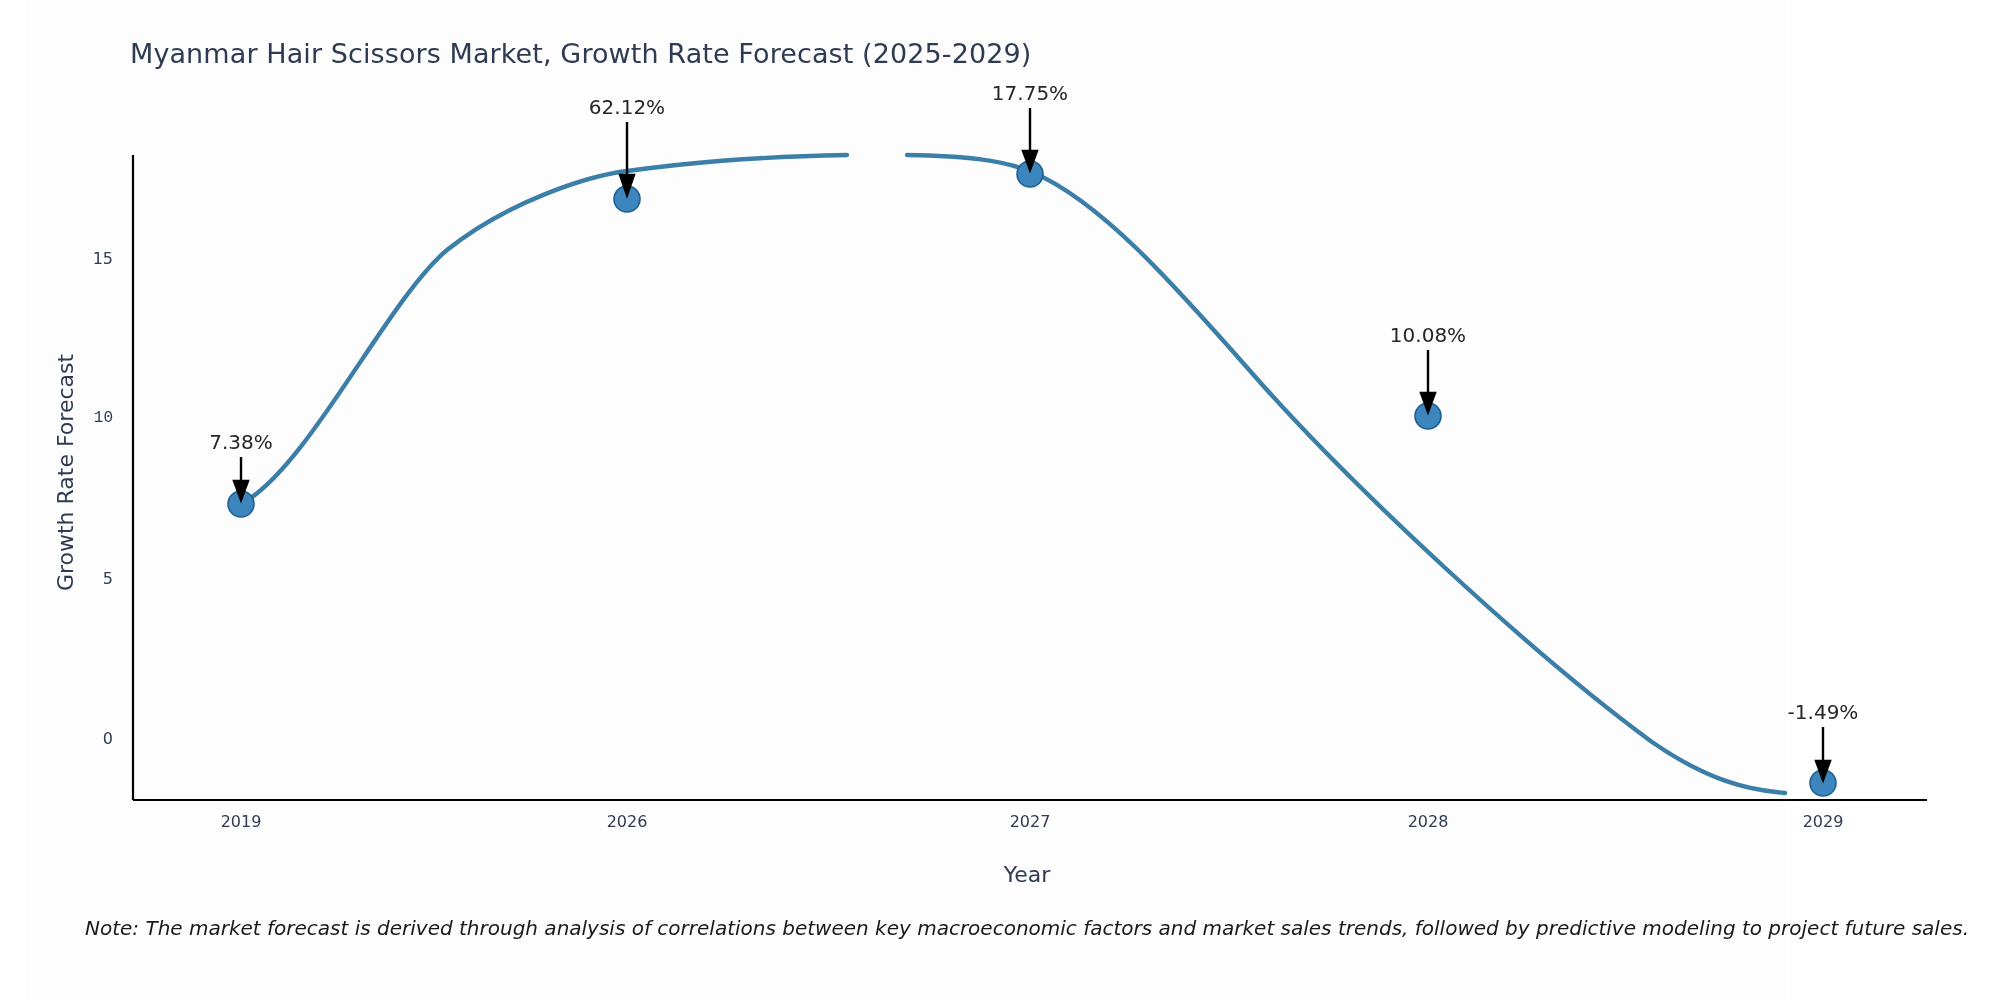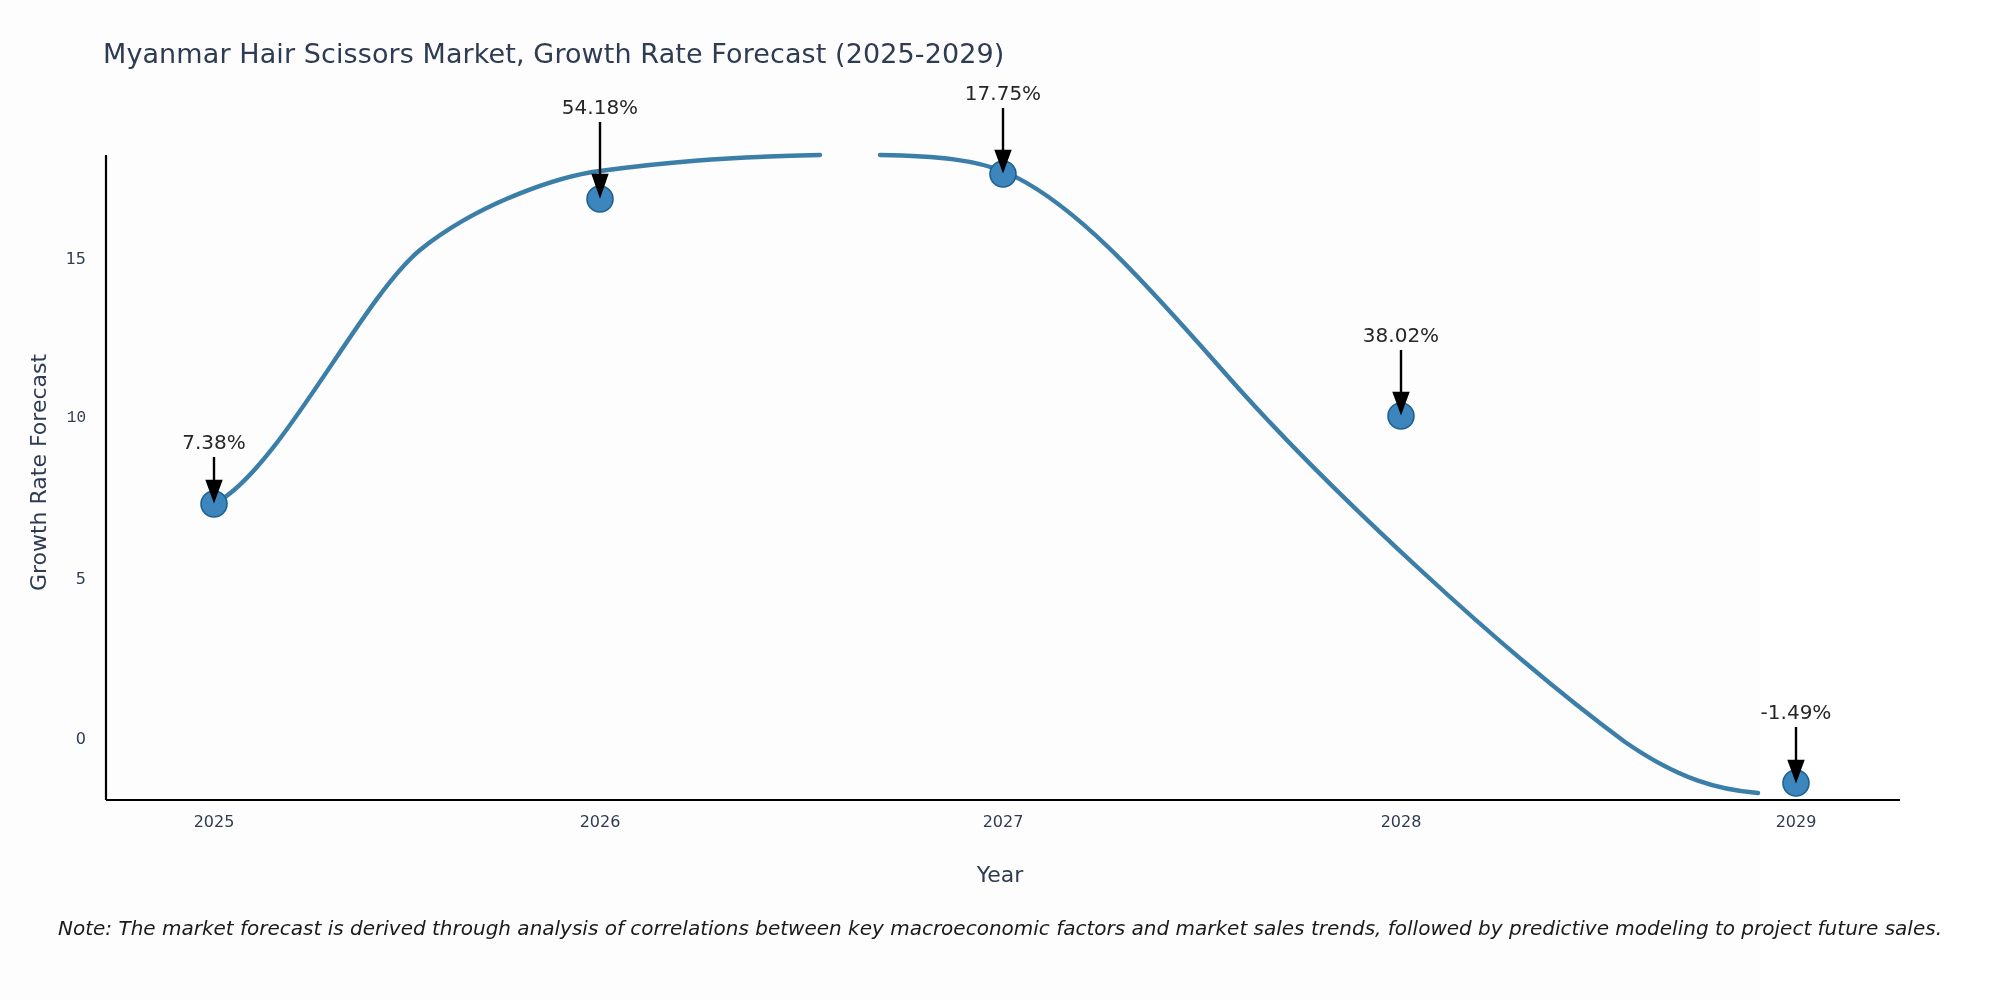--- a/index.html
+++ b/index.html
@@ -11,20 +11,21 @@
     width: 2000px;
     height: 1000px;
     font-family: "DejaVu Sans", "Liberation Sans", sans-serif;
     overflow: hidden;
   }
   #figure {
     position: relative;
     width: 1760px;
     height: 1000px;
     background: #fdfdfd;
+    margin-left: 27px;
   }
   #chart-title {
     position: absolute;
     left: 103px;
     top: 38px;
     font-size: 27px;
     color: #2f3b52;
     letter-spacing: 0.1px;
     white-space: nowrap;
   }
@@ -138,30 +139,30 @@
         <polygon points="1789,761 1803,761 1796,780"></polygon>
       </g>
     </g>
   </svg>
 
   <div class="axis-tick-label y-tick" style="left:26px; top:249px;">15</div>
   <div class="axis-tick-label y-tick" style="left:26px; top:409px;font-family:Liberation Mono, monospace;">10</div>
   <div class="axis-tick-label y-tick" style="left:26px; top:569px;">5</div>
   <div class="axis-tick-label y-tick" style="left:26px; top:729px;">0</div>
 
-  <div class="axis-tick-label x-tick" style="left:154px; top:812px;">2025</div>
+  <div class="axis-tick-label x-tick" style="left:154px; top:812px;">2019</div>
   <div class="axis-tick-label x-tick" style="left:540px; top:812px;">2026</div>
   <div class="axis-tick-label x-tick" style="left:943px; top:812px;">2027</div>
   <div class="axis-tick-label x-tick" style="left:1341px; top:812px;">2028</div>
   <div class="axis-tick-label x-tick" style="left:1736px; top:812px;">2029</div>
 
   <div id="y-axis-label">Growth Rate Forecast</div>
   <div id="x-axis-label">Year</div>
 
   <div class="point-annotation" style="left:134px; top:430px; width:160px;text-align:center;">7.38%</div>
-  <div class="point-annotation" style="left:520px; top:95px; width:160px;">54.18%</div>
+  <div class="point-annotation" style="left:520px; top:95px; width:160px;">62.12%</div>
   <div class="point-annotation" style="left:923px; top:81px; width:160px;">17.75%</div>
-  <div class="point-annotation" style="left:1321px; top:323px; width:160px;">38.02%</div>
+  <div class="point-annotation" style="left:1321px; top:323px; width:160px;">10.08%</div>
   <div class="point-annotation" style="left:1716px; top:700px; width:160px;">-1.49%</div>
 
   <div id="footnote">Note: The market forecast is derived through analysis of correlations between key macroeconomic factors and market sales trends, followed by predictive modeling to project future sales.</div>
 
 </div>
 
 </body></html>

